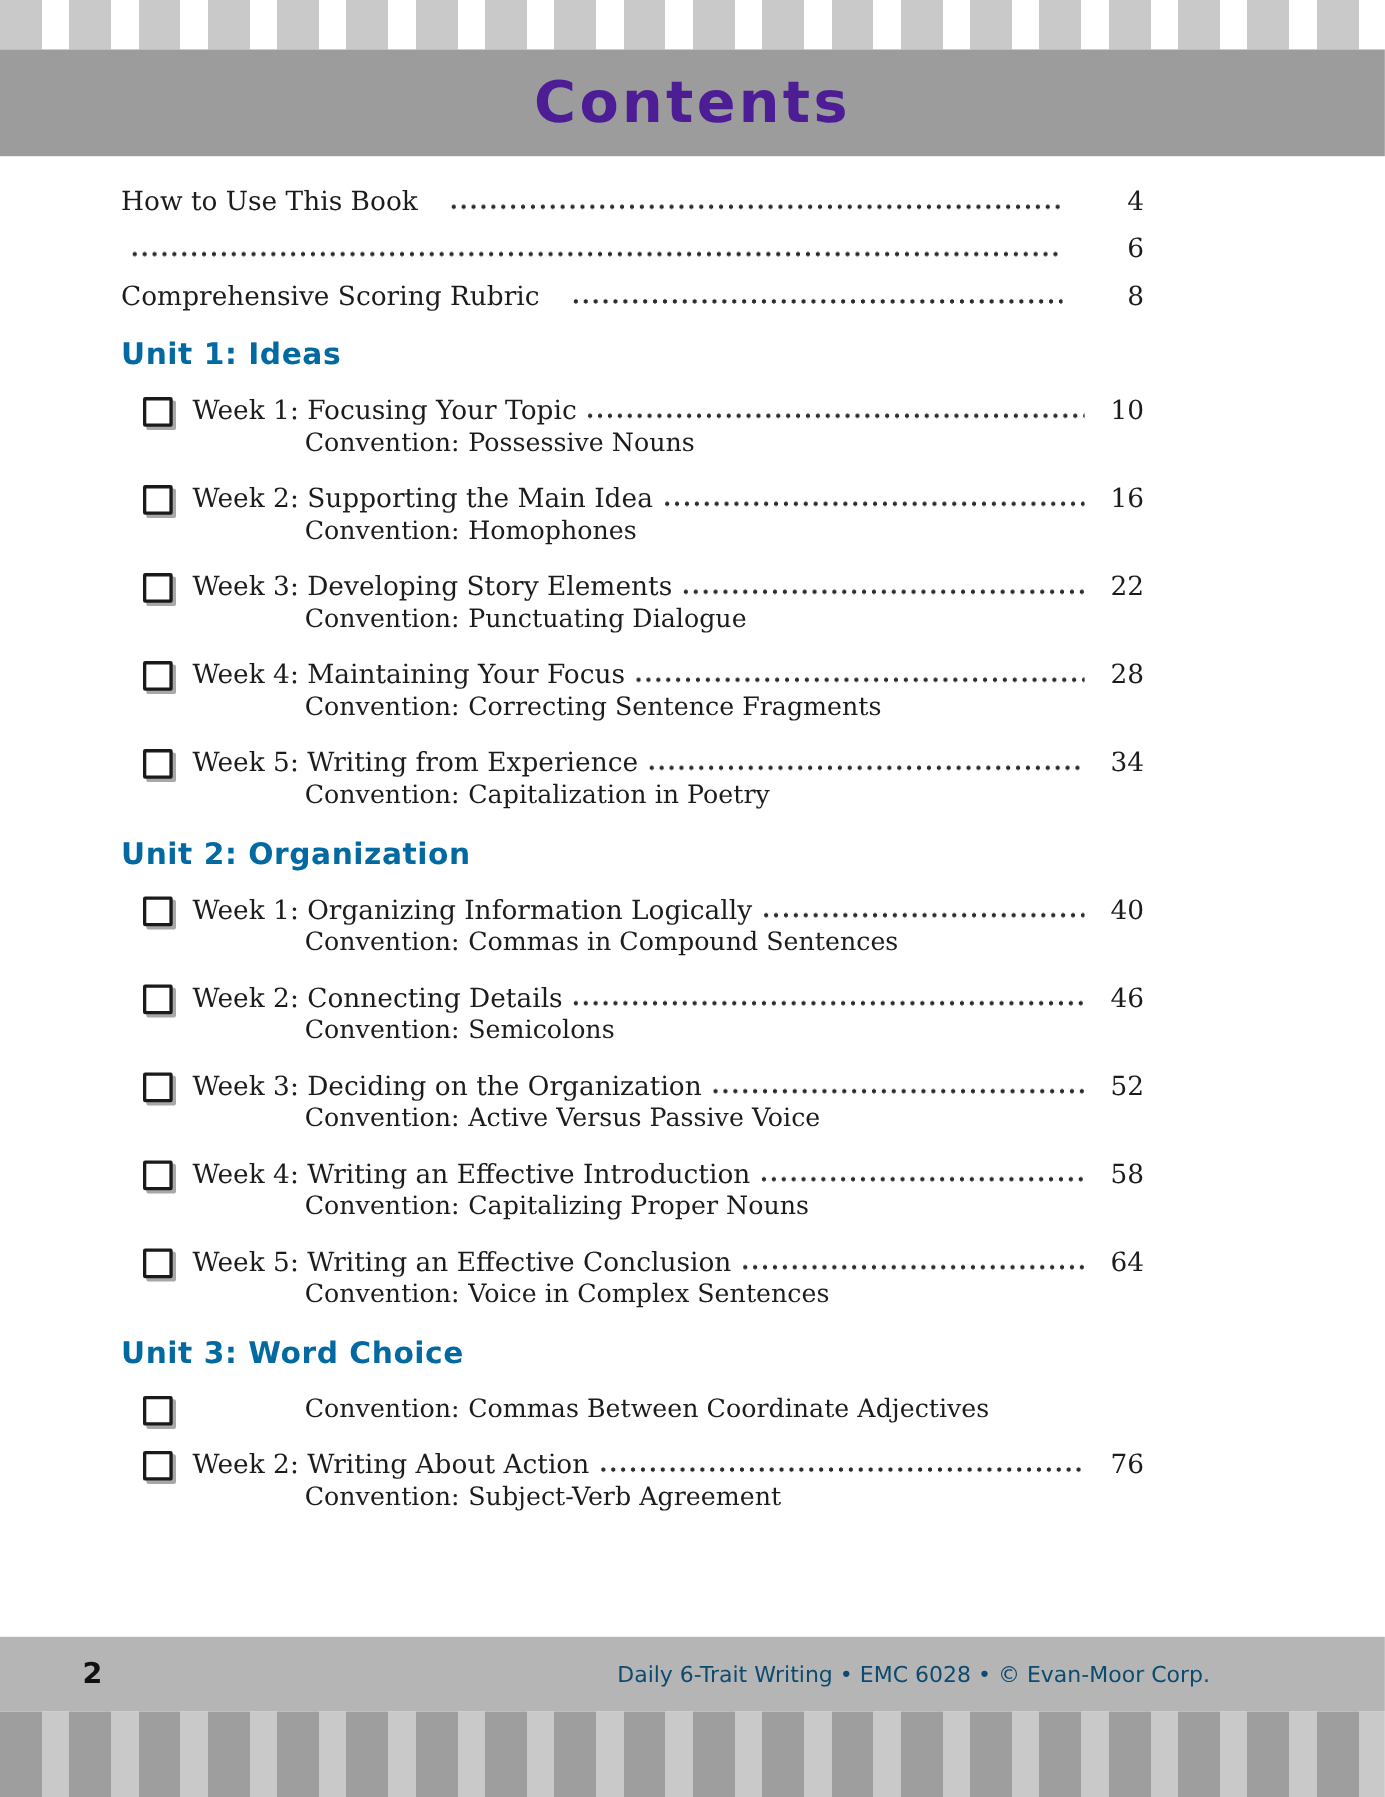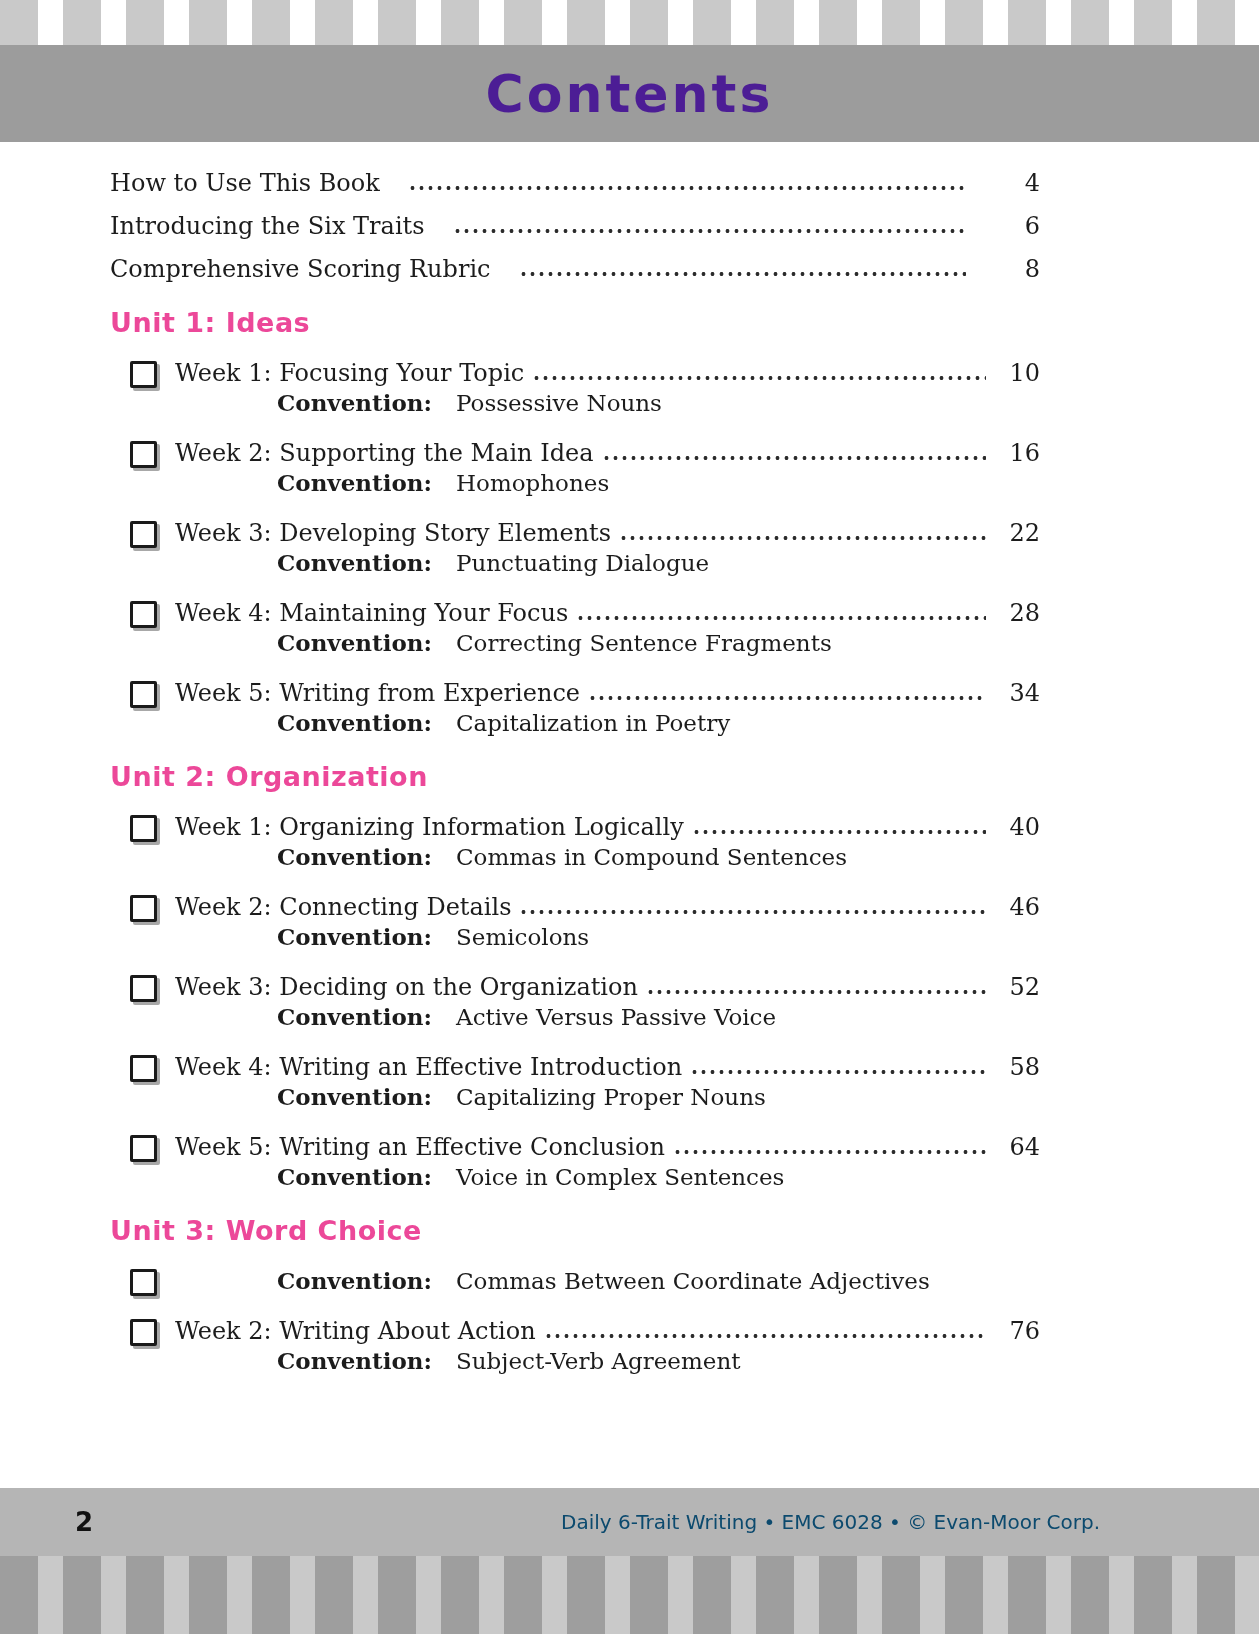--- a/index.html
+++ b/index.html
@@ -56,21 +56,21 @@
     min-width: 30px;
   }
   .toc-page { min-width: 46px; text-align: right; }
 
   .unit-heading {
     font-family: "DejaVu Sans", sans-serif;
     font-weight: bold;
     font-size: 27px;
     line-height: 30px;
     letter-spacing: 0.5px;
-    color: #ec4899;
+    color: #0369a1;
     margin-top: 24px;
     margin-bottom: 20px;
   }
 
   .week { display: flex; margin-bottom: 20px; }
   .checkbox {
     flex: none;
     width: 27px;
     height: 27px;
     margin: 3px 18px 0 20px;
@@ -79,21 +79,21 @@
     border-radius: 2px;
     box-shadow: 3px 3px 0 0 #a8a8a8;
     cursor: pointer;
   }
   .week-body { flex: 1; min-width: 0; }
   .convention {
     font-size: 23px;
     line-height: 30px;
     padding-left: 102px;
   }
-  .conv-label { font-weight: bold; margin-right: 24px; text-align: right; }
+  .conv-label { font-weight: normal; margin-right: 8px; text-align: right; }
 
   
   .footer { position: absolute; left: 0; right: 0; bottom: 0; }
   .footer-band {
     height: 68px;
     background: #b5b5b5;
     display: flex;
     align-items: center;
     justify-content: space-between;
     padding: 0 159px 0 75px;
@@ -118,21 +118,20 @@
   </div>
 
   <div class="content">
 
     <div class="toc-row fm-row">
       <span>How to Use This Book</span>
       <span class="leader"></span>
       <span class="toc-page">4</span>
     </div>
     <div class="toc-row fm-row">
-      <span>Introducing the Six Traits</span>
       <span class="leader"></span>
       <span class="toc-page">6</span>
     </div>
     <div class="toc-row fm-row">
       <span>Comprehensive Scoring Rubric</span>
       <span class="leader"></span>
       <span class="toc-page">8</span>
     </div>
 
     <div class="unit-heading">Unit 1: Ideas</div>

